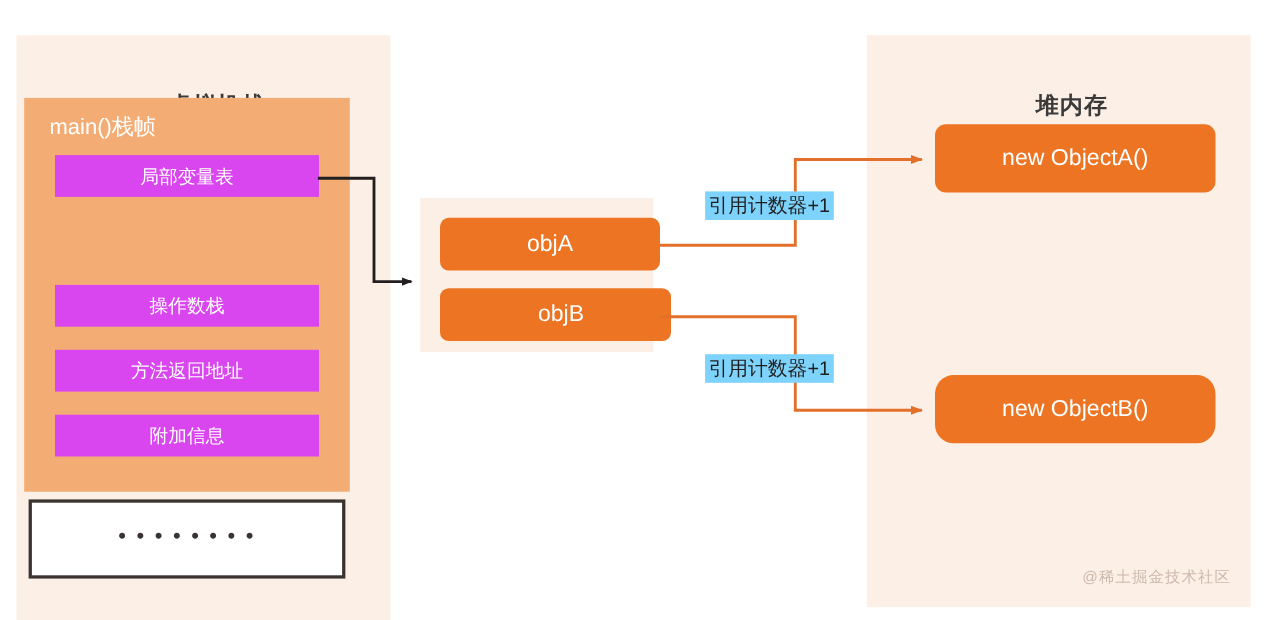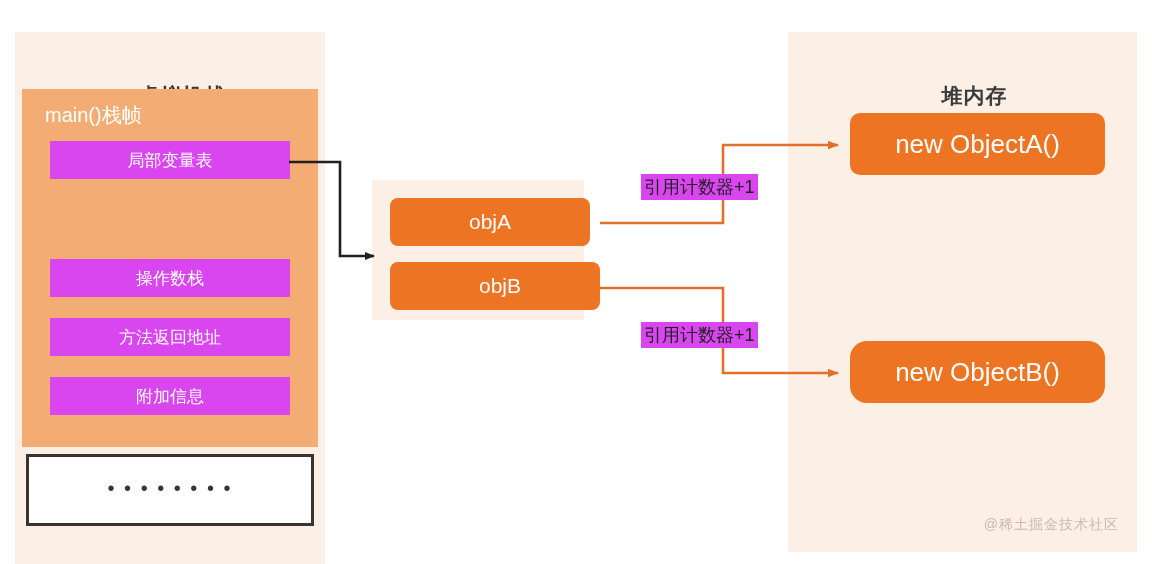--- a/index.html
+++ b/index.html
@@ -38,20 +38,21 @@
     letter-spacing: 1px;
     margin-left: 12px;
   }
 
   
   #vm-stack-panel {
     left: 15px;
     top: 32px;
     width: 310px;
     height: 532px;
+    padding-left: 30px;
   }
   #vm-stack-title { top: 50px; }
 
   #stack-frame {
     position: absolute;
     left: 7px;
     top: 57px;
     width: 296px;
     height: 358px;
     background: #f3ad74;
@@ -91,21 +92,21 @@
   #bottom-dots {
     font-size: 20px;
     color: #3a3330;
     letter-spacing: 2px;
     line-height: 1;
     transform: translateY(-2px);
   }
 
   
   #refs-panel {
-    left: 372px;
+    left: 382px;
     top: 180px;
     width: 212px;
     height: 140px;
   }
   .ref-box {
     position: absolute;
     left: 18px;
     width: 200px;
     height: 48px;
     background: #ed7423;
@@ -128,21 +129,21 @@
   }
   #heap-title { top: 50px; }
   .heap-box {
     position: absolute;
     left: 62px;
     width: 255px;
     height: 62px;
     background: #ed7423;
     border-radius: 10px;
     color: #ffffff;
-    font-size: 26px;
+    font-size: 21px;
     display: flex;
     align-items: center;
     justify-content: center;
   }
   #heap-objectA { top: 81px; }
   #heap-objectB { top: 309px; border-radius: 17px; }
 
   #watermark {
     position: absolute;
     right: 18px;
@@ -157,21 +158,21 @@
     position: absolute;
     left: 0; top: 0;
     width: 1152px;
     height: 564px;
     pointer-events: none;
   }
   .edge-label {
     position: absolute;
     font-size: 18px;
     color: #1f1f1f;
-    background: #d946ef;
+    background: #7dd3fc;
     padding: 1px 3px;
     white-space: nowrap;
   }
   #label-ref-a { left: 641px; top: 174px; }
   #label-ref-b { left: 641px; top: 322px; }
 </style>
 </head>
 <body>
 
 <div id="stage">

